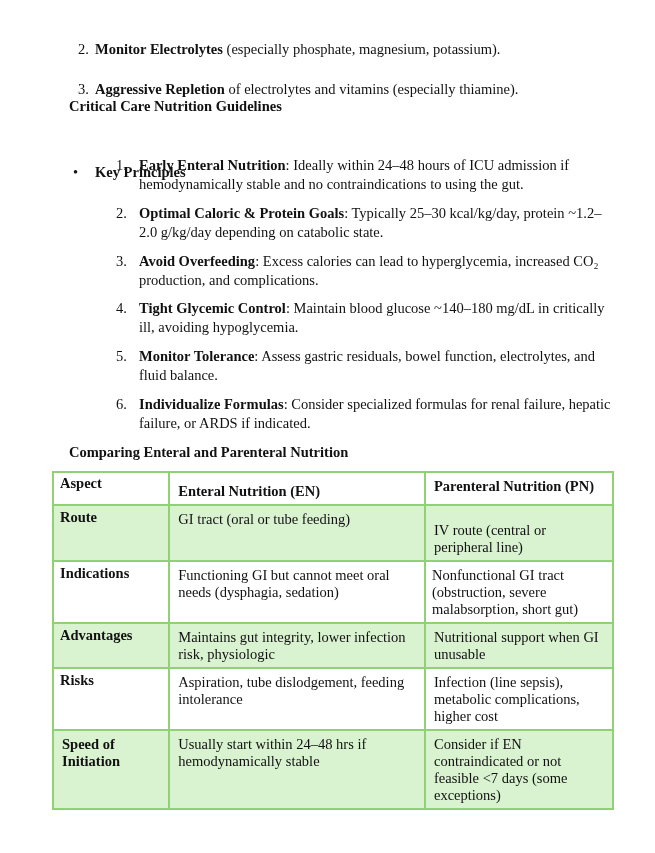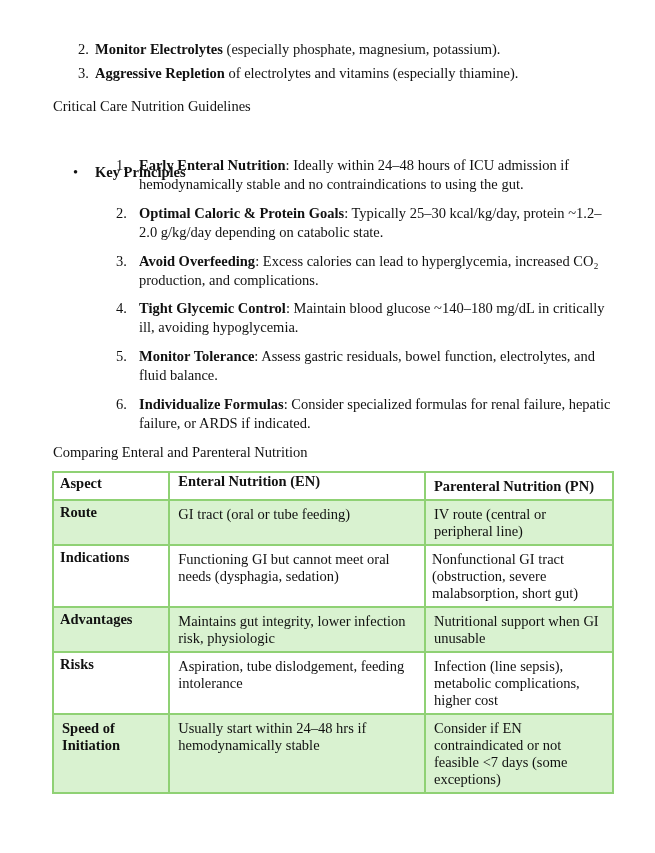--- a/index.html
+++ b/index.html
@@ -32,22 +32,22 @@
       left: 78px;
       white-space: nowrap;
     }
     .top-list-item .num {
       display: inline-block;
       width: 17px;
     }
 
     .section-heading {
       position: absolute;
-      left: 53px;
-      font-weight: normal;
+      left: 69px;
+      font-weight: bold;
       white-space: nowrap;
     }
 
     .bullet-item {
       position: absolute;
       left: 73px;
       white-space: nowrap;
     }
     .bullet-item .bullet {
       display: inline-block;
@@ -99,21 +99,21 @@
     .aspect-cell { font-weight: bold; }
   </style>
 </head>
 <body>
 
 <div class="page">
 
   <div class="top-list-item" style="top:40px;">
     <span class="num">2.</span><b>Monitor Electrolytes</b><span> (especially phosphate, magnesium, potassium).</span>
   </div>
-  <div class="top-list-item" style="top:64px;">
+  <div class="top-list-item" style="top:80px;">
     <span class="num">3.</span><b>Aggressive Repletion</b><span> of electrolytes and vitamins (especially thiamine).</span>
   </div>
 
   <div class="section-heading" style="top:97px;">Critical Care Nutrition Guidelines</div>
 
   <div class="bullet-item" style="top:127px;margin-top:36px;">
     <span class="bullet">•</span><b>Key Principles</b>
   </div>
 
   <div class="principle" style="top:156px;">
@@ -148,35 +148,35 @@
       <col class="col-aspect">
       <col class="col-en">
       <col class="col-pn">
     </colgroup>
     <tbody>
         <tr class="row-head">
       <th>
             <div class="cell-pad" style="padding-top:2px;">Aspect</div>
           </th>
       <th>
-            <div class="cell-pad" style="padding-top:0;padding-left:8px;">Enteral Nutrition (EN)</div>
+            <div class="cell-pad" style="padding-top:10px;padding-left:8px;">Enteral Nutrition (EN)</div>
           </th>
       <th>
             <div class="cell-pad" style="padding-top:5px;padding-left:8px;">Parenteral Nutrition (PN)</div>
           </th>
     </tr>
     <tr class="row-green" style="height:43px;">
       <td class="aspect-cell">
             <div class="cell-pad">Route</div>
           </td>
       <td>
             <div class="cell-pad" style="padding-top:5px;padding-left:8px;">GI tract (oral or tube feeding)</div>
           </td>
       <td>
-            <div class="cell-pad" style="padding-top:5px;padding-left:8px;">IV route (central or peripheral line)</div>
+            <div class="cell-pad" style="padding-top:16px;padding-left:8px;">IV route (central or peripheral line)</div>
           </td>
     </tr>
     <tr class="row-white" style="height:61px;">
       <td class="aspect-cell">
             <div class="cell-pad">Indications</div>
           </td>
       <td>
             <div class="cell-pad" style="padding-top:5px;padding-left:8px;">Functioning GI but cannot meet oral needs (dysphagia, sedation)</div>
           </td>
       <td>

